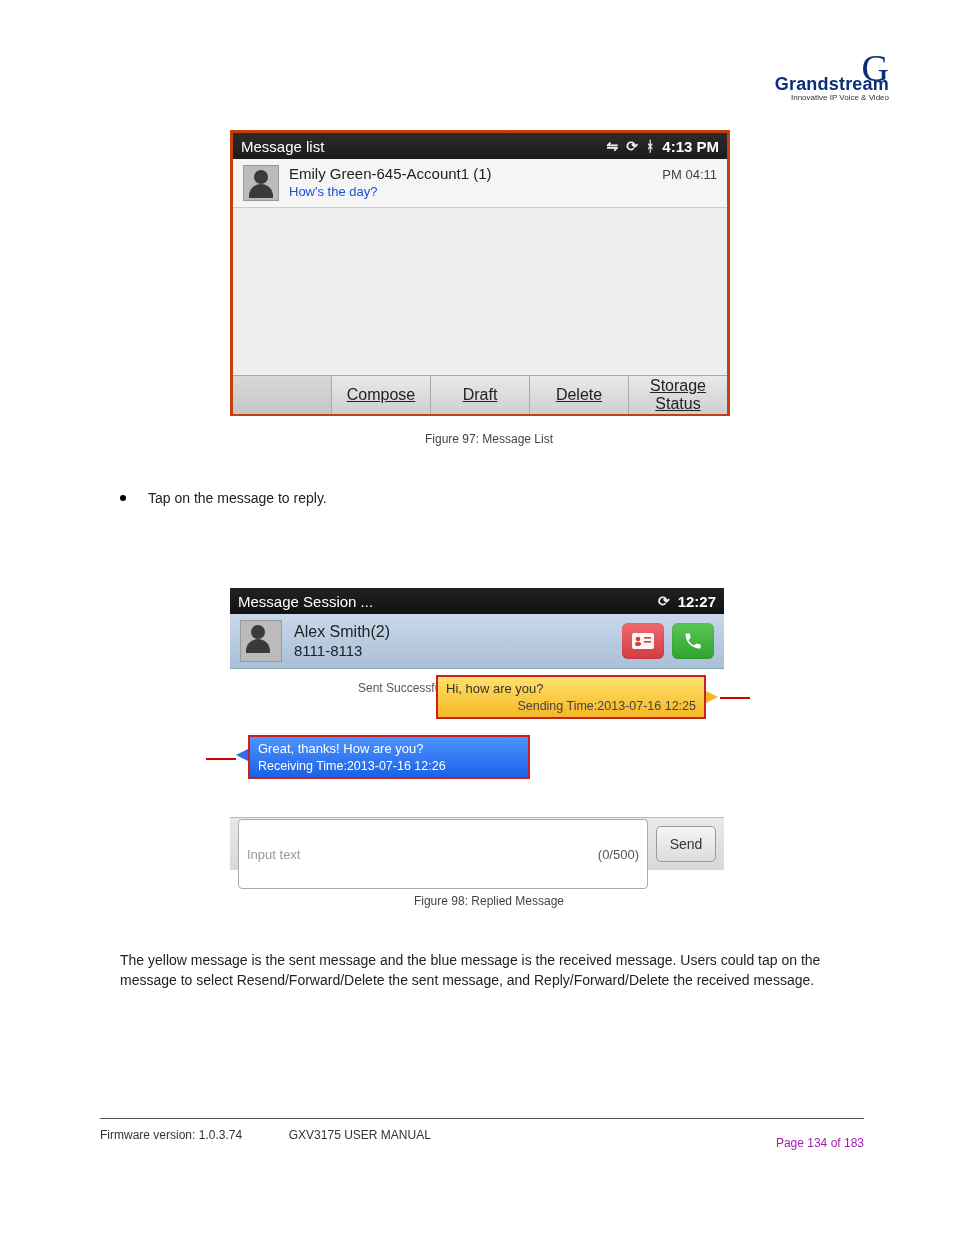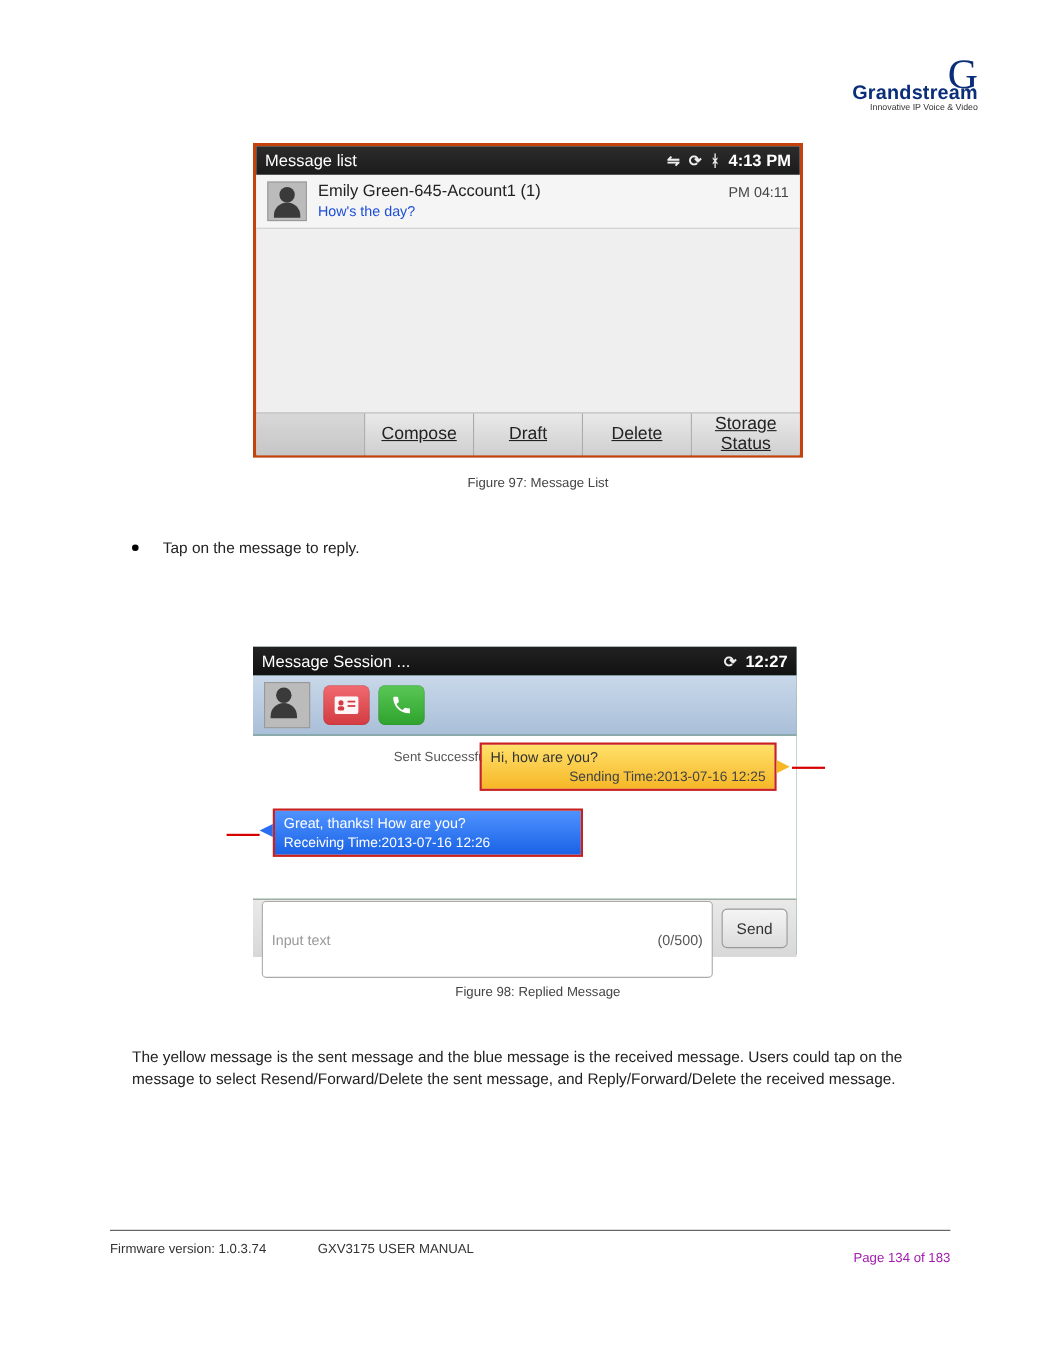--- a/index.html
+++ b/index.html
@@ -309,20 +309,24 @@
     <div class="statusbar">
       <span>Message Session ...</span>
       <span class="right">
         <span class="icon-white">⟳</span>
         <span>12:27</span>
       </span>
     </div>
 
     <div class="session-header">
       <div class="avatar"></div>
+      <div class="nameblock">
+        <div class="name">Alex Smith(2)</div>
+        <div class="num">8111-8113</div>
+      </div>
       <div class="hdr-buttons">
         <div class="btn-card">
           <svg width="22" height="16" viewBox="0 0 22 16">
             <rect x="0" y="0" width="22" height="16" rx="2" fill="#fff" opacity="0.95"></rect>
             <circle cx="6" cy="6" r="2.3" fill="#d33b41"></circle>
             <rect x="3" y="9" width="6" height="4" rx="2" fill="#d33b41"></rect>
             <rect x="12" y="4" width="7" height="1.6" fill="#d33b41"></rect>
             <rect x="12" y="8" width="7" height="1.6" fill="#d33b41"></rect>
           </svg>
         </div>

